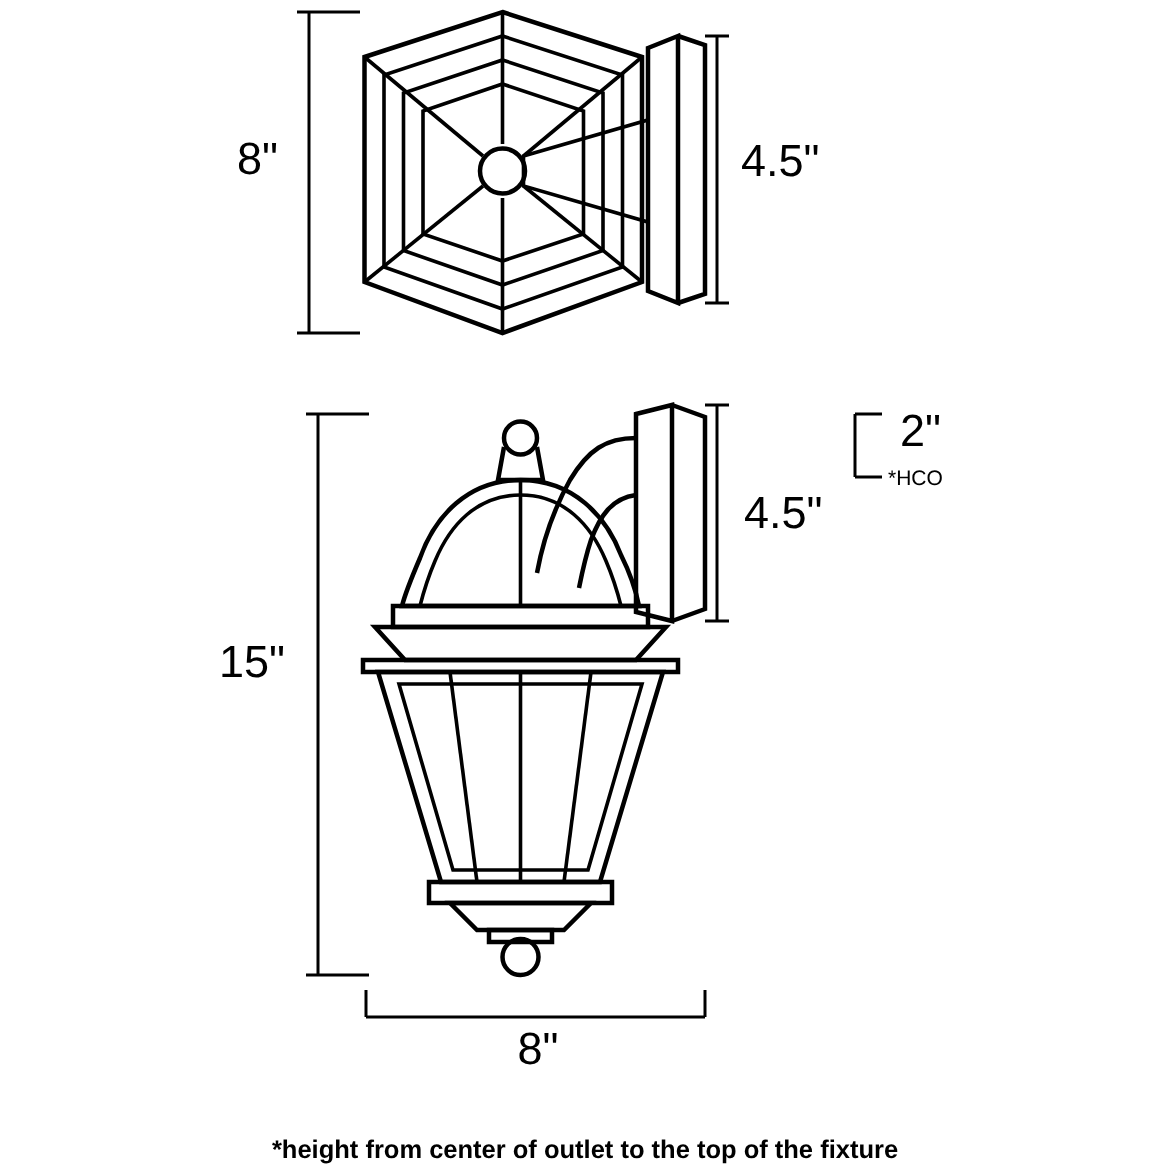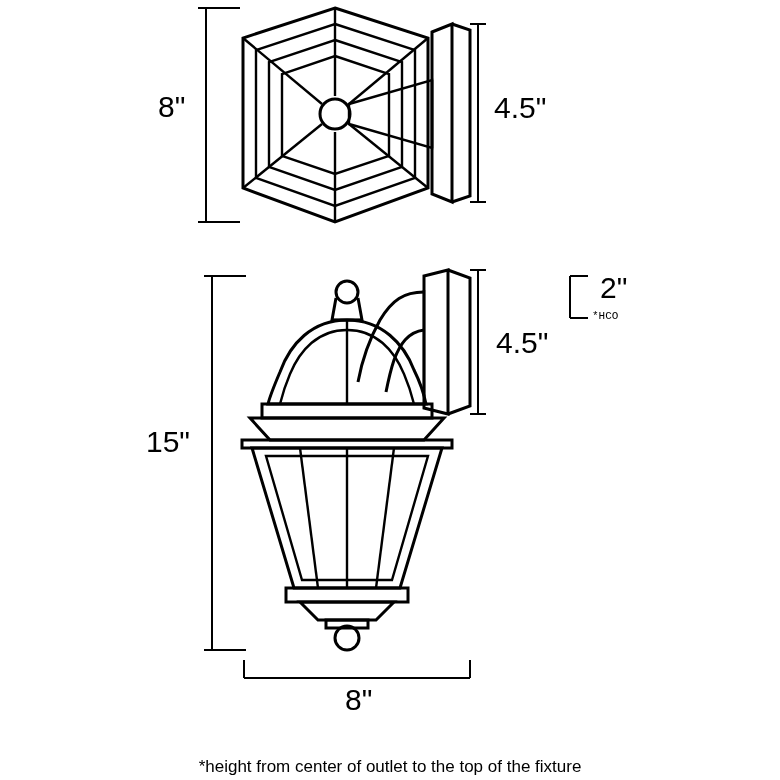--- a/index.html
+++ b/index.html
@@ -30,30 +30,30 @@
     position: absolute;
     font-family: "Liberation Sans", sans-serif;
     color: #000000;
     white-space: nowrap;
     line-height: 1;
   }
   .dim-big {
     font-size: 30px;
   }
   .dim-small {
-    font-size: 11px;
-    font-family: Liberation Mono, monospace;
+    font-size: 14px;
   }
   .footnote {
     position: absolute;
     left: 0;
     width: 780px;
     text-align: center;
     font-size: 17px;
     color: #000000;
+    font-weight: bold;
   }
 </style>
 </head>
 <body>
 
 <div id="stage">
 
   <svg class="drawing" viewBox="0 0 780 780">
     <g fill="none" stroke="#000000" stroke-width="2.4" stroke-linejoin="miter" stroke-linecap="butt">
 

